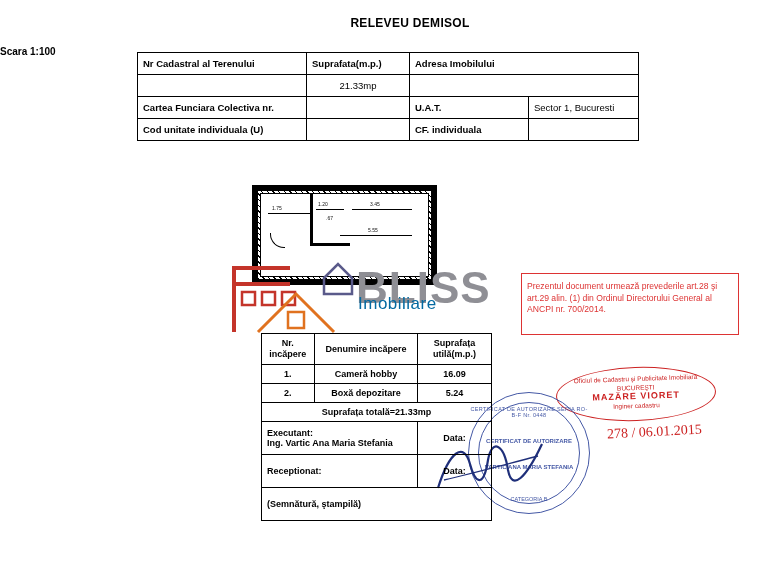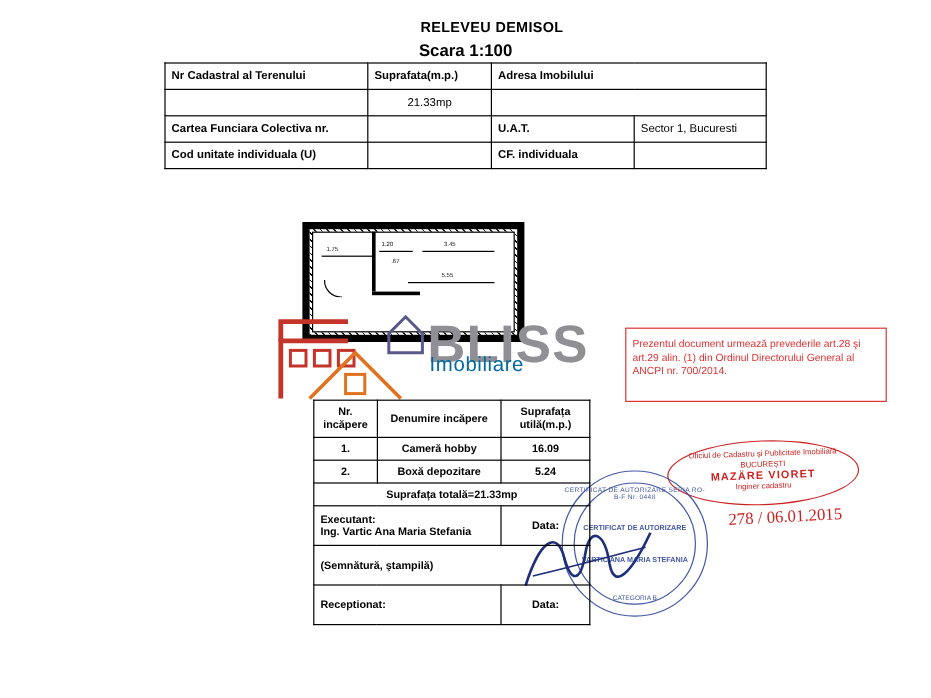--- a/index.html
+++ b/index.html
@@ -12,22 +12,22 @@
     overflow:hidden;
   }
   .sheet{position:absolute;inset:0;}
 
   
   .title{
     position:absolute;left:0;right:0;top:16px;
     text-align:center;font-size:12px;font-weight:bold;letter-spacing:.3px;margin-left:44px;
   }
   .subtitle{
-    position:absolute;left:0;right:0;top:34px;
-    text-align:center;font-size:14px;font-weight:bold;
+    position:absolute;left:0;right:0;top:46px;
+    font-size:10px;font-weight:bold;
   }
 
   
   .info-table{
     position:absolute;left:137px;top:52px;width:502px;
     border-collapse:collapse;font-size:9.5px;
   }
   .info-table td{
     border:1px solid #000;height:19px;padding:1px 5px;vertical-align:middle;margin-left:17px;
   }
@@ -251,22 +251,22 @@
       <td class="c b" colspan="3">Suprafața totală=21.33mp</td>
     </tr>
     <tr>
       <td class="l b tall" colspan="2">
         <span>Executant:</span><br>
         <span>Ing. Vartic Ana Maria Stefania</span>
       </td>
       <td class="c b">Data:</td>
     </tr>
     <tr>
-      <td class="l b tall" colspan="3">(Semnătură, ştampilă)</td>
-    </tr>
-    <tr>
       <td class="l b tall" colspan="2">Receptionat:</td>
       <td class="c b">Data:</td>
     </tr>
+    <tr>
+      <td class="l b tall" colspan="3">(Semnătură, ştampilă)</td>
+    </tr>
   </tbody>
     </table>
 
 </div>
 
 </body></html>

